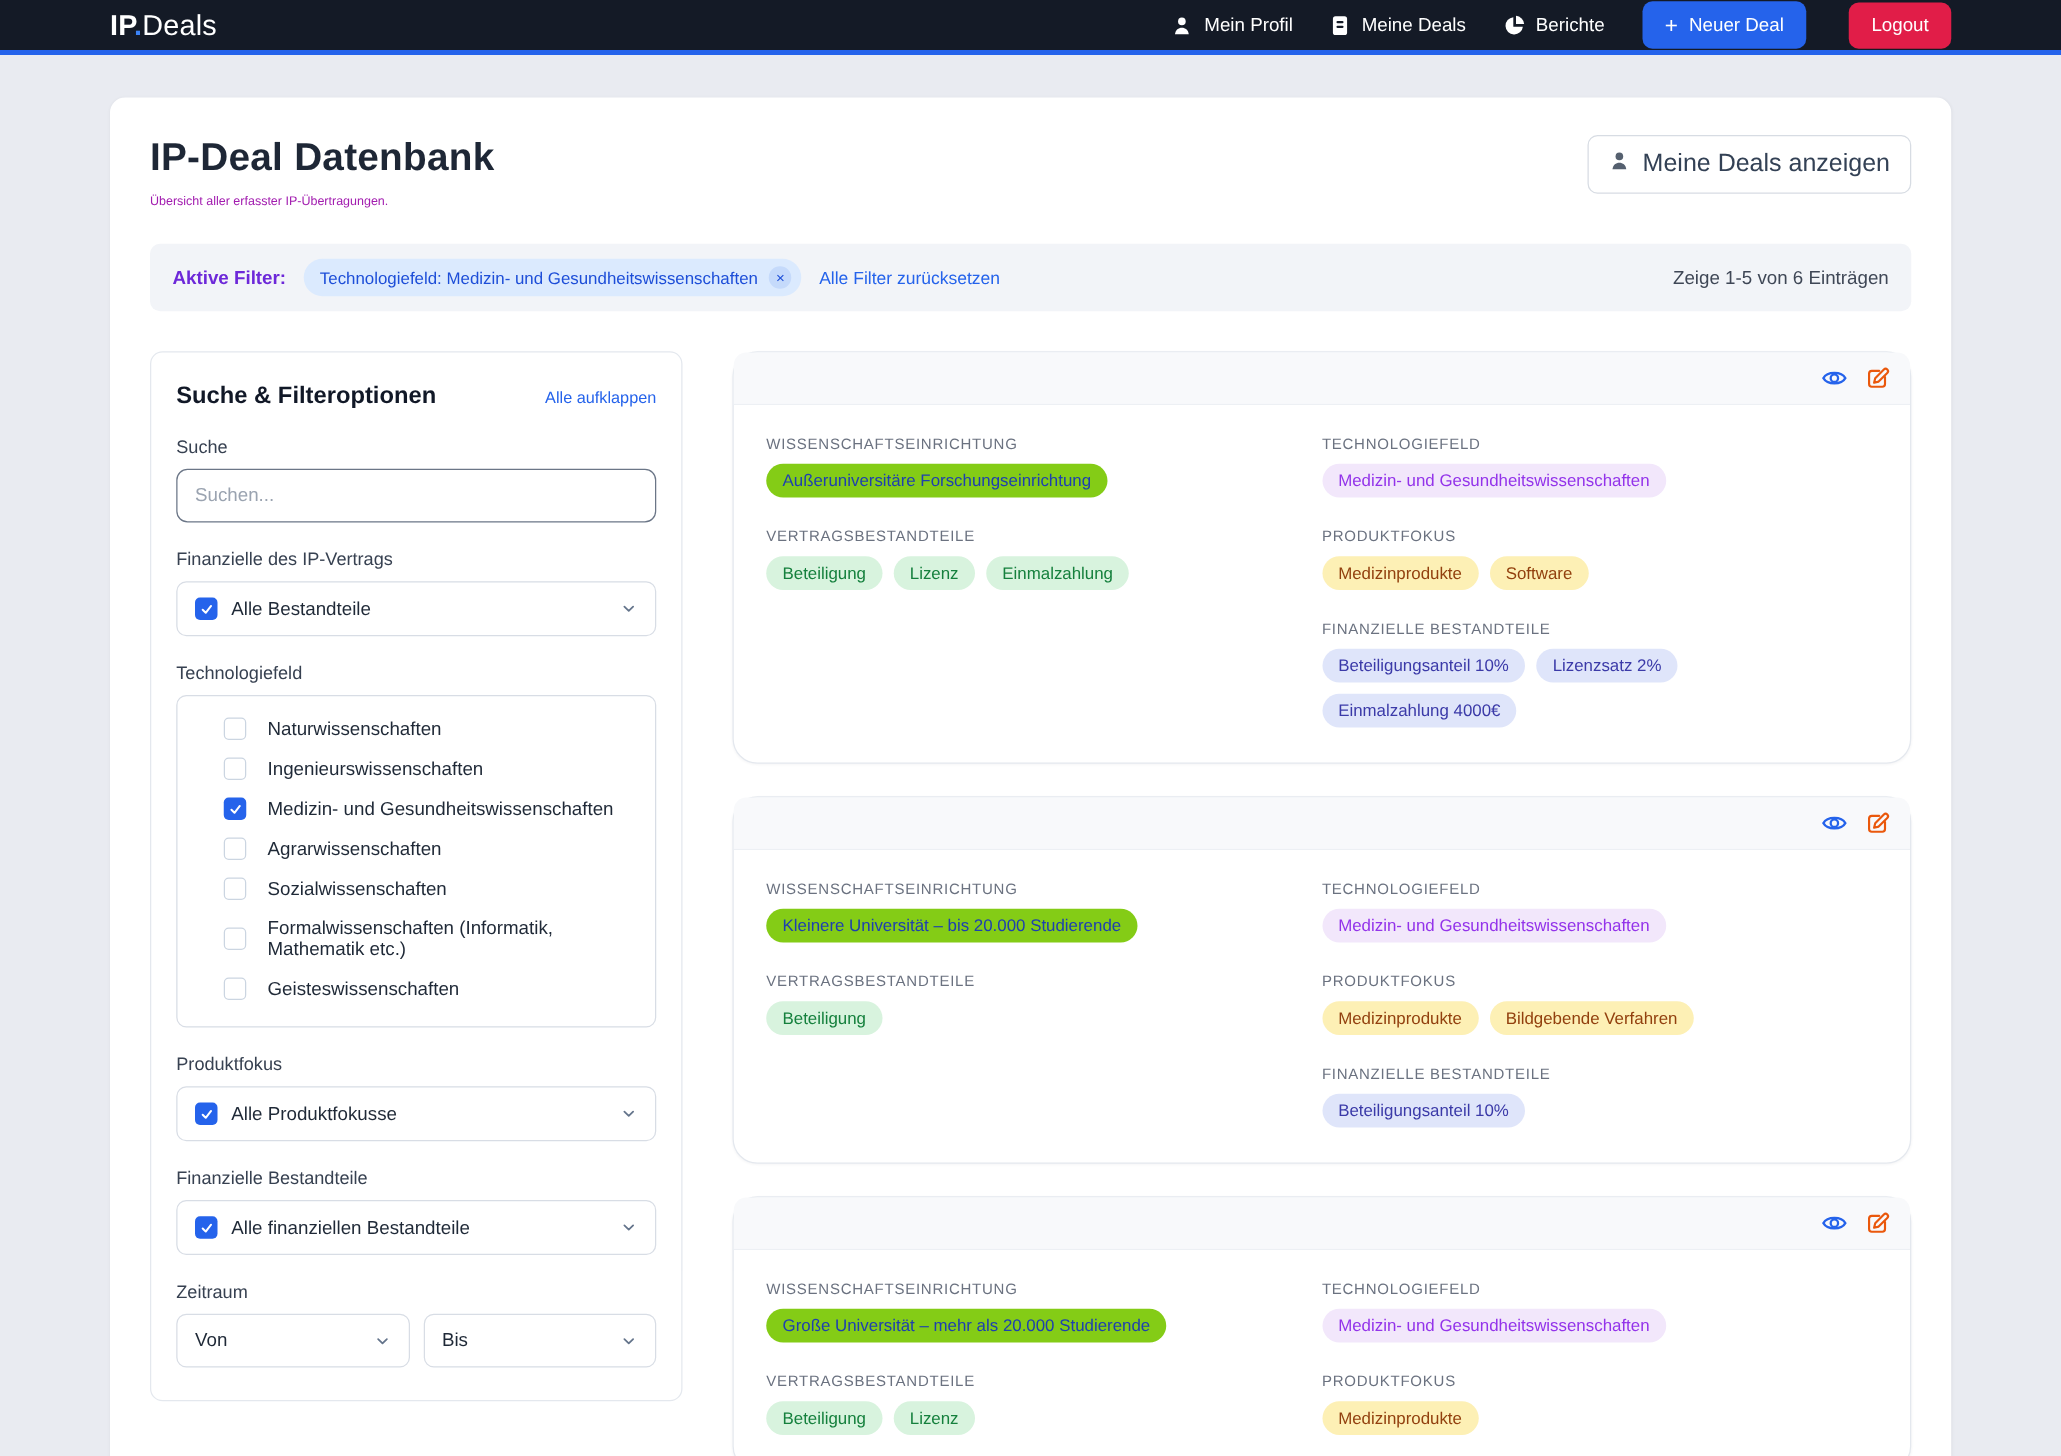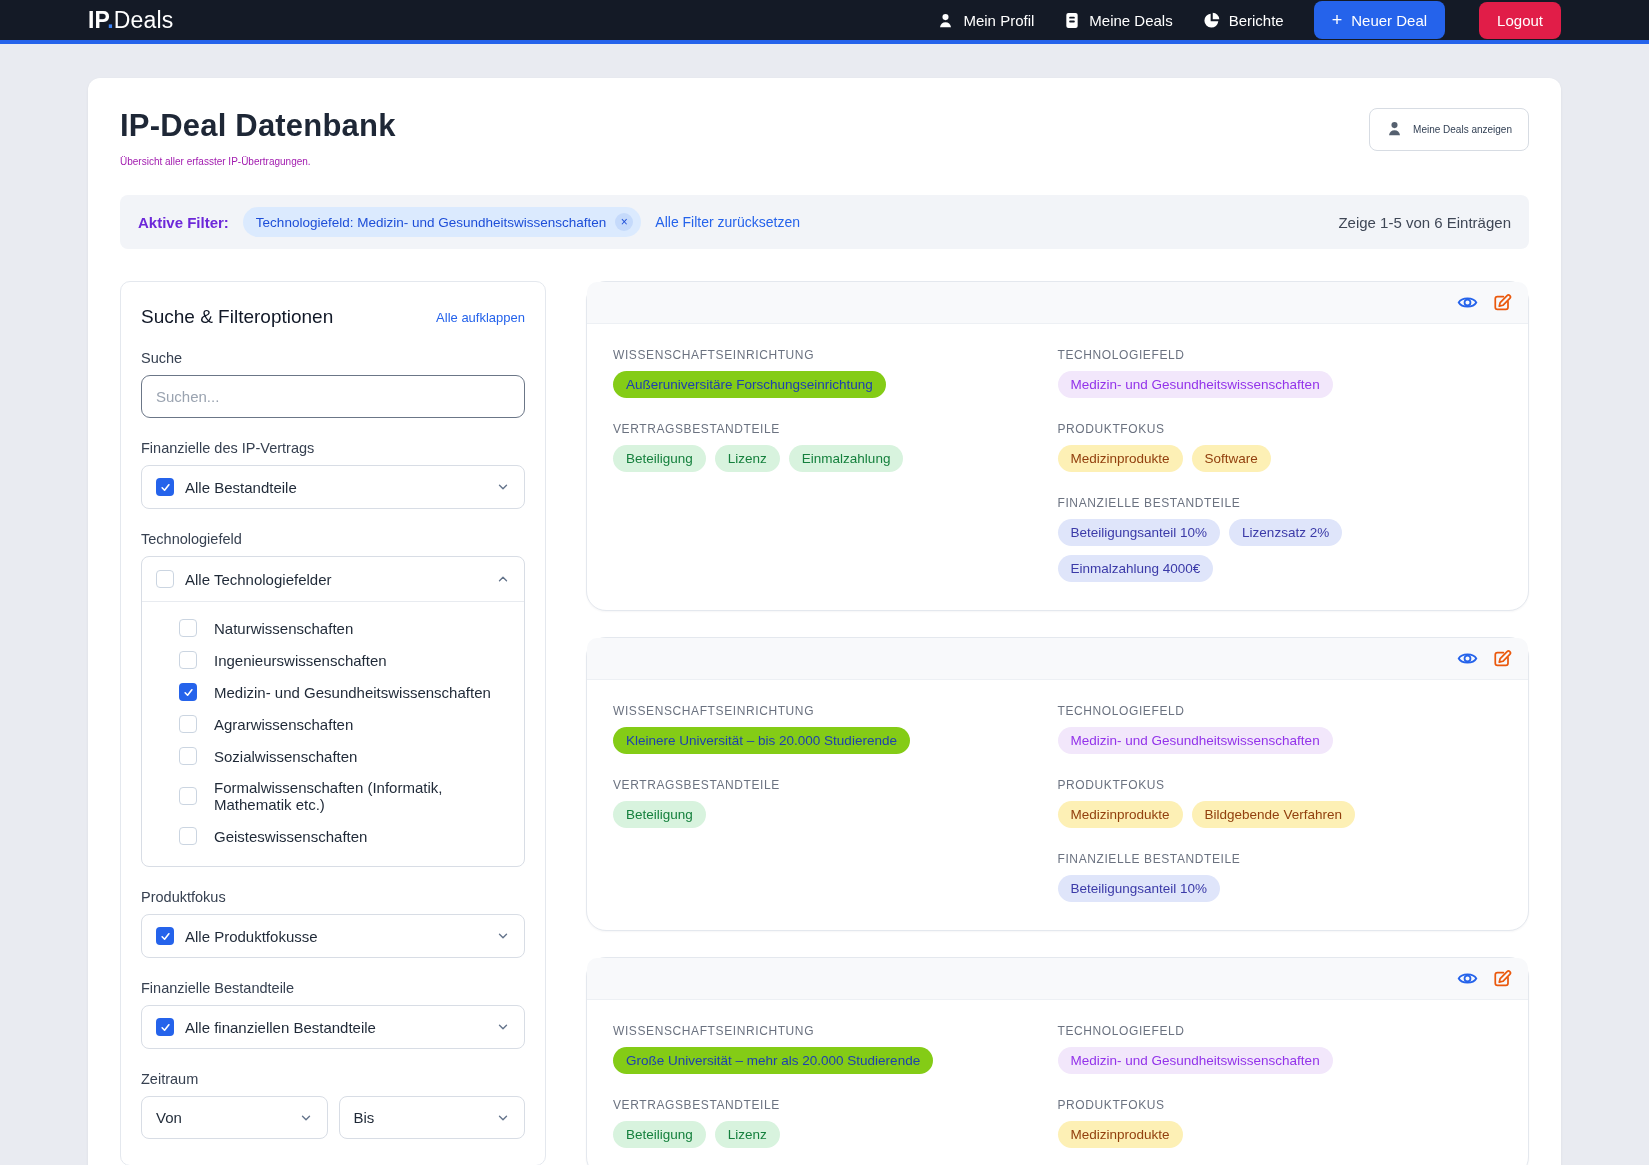--- a/index.html
+++ b/index.html
@@ -32,21 +32,21 @@
   .main-card {
     margin:34px 88px 0; background:#fff; border-radius:12px;
     padding:30px 32px 34px; min-height:1035px;
     box-shadow:0 1px 3px rgba(15,23,42,.06);
   }
   .header-row { display:flex; justify-content:space-between; align-items:flex-start; }
   .page-title { font-size:31px; font-weight:700; color:#1e2736; letter-spacing:.2px; }
   .page-subtitle { font-size:10px; color:#a21caf; margin-top:12px; }
   .btn-outline {
     background:#fff; border:1px solid #d7dce3; border-radius:8px;
-    padding:11px 16px; font-size:10px; color:#334155;
+    padding:11px 16px; font-size:20px; color:#334155;
     display:flex; align-items:center; gap:10px;
   }
 
   
   .filter-bar {
     margin-top:28px; background:#f2f4f8; border-radius:8px;
     padding:12px 18px; display:flex; align-items:center; gap:14px;
   }
   .filter-bar-label { font-size:15px; font-weight:700; color:#6d28d9; }
   .filter-chip {
@@ -63,21 +63,21 @@
   .result-count { margin-left:auto; font-size:15px; color:#3f4756; }
 
   
   .content { display:flex; gap:40px; margin-top:32px; align-items:flex-start; }
 
   .sidebar {
     width:426px; flex:none; border:1px solid #e4e8ee; border-radius:10px;
     padding:24px 20px 26px;
   }
   .sidebar-head { display:flex; justify-content:space-between; align-items:center; }
-  .sidebar-title { font-size:19px; font-weight:400; color:#111827; }
+  .sidebar-title { font-size:19px; font-weight:700; color:#111827; }
   .expand-link { font-size:13px; color:#2563eb; cursor:pointer; }
   .f-label { font-size:14.5px; color:#374151; margin:22px 0 9px; }
   .search-input {
     width:100%; border:1px solid #6b7687; border-radius:9px;
     padding:12px 14px; font-size:15px; font-family:inherit; color:#1f2937; outline:none;
   }
   .search-input::placeholder { color:#9aa3b0; }
   .select-box {
     border:1px solid #d8dde5; border-radius:8px; padding:12px 14px;
     display:flex; align-items:center; gap:11px; cursor:pointer; background:#fff;
@@ -207,29 +207,20 @@
         <span>Alle Bestandteile</span>
         <span class="chev">
           <svg width="14" height="14" viewBox="0 0 20 20">
               <polyline points="5,7.5 10,12.5 15,7.5" fill="none" stroke="#64748b" stroke-width="2" stroke-linecap="round" stroke-linejoin="round"></polyline>
             </svg>
         </span>
       </div>
 
       <div class="f-label">Technologiefeld</div>
       <div class="tech-panel">
-        <div class="tech-head">
-          <span class="cb unchecked"></span>
-          <span>Alle Technologiefelder</span>
-          <span class="chev">
-            <svg width="14" height="14" viewBox="0 0 20 20">
-                <polyline points="5,12.5 10,7.5 15,12.5" fill="none" stroke="#64748b" stroke-width="2" stroke-linecap="round" stroke-linejoin="round"></polyline>
-              </svg>
-          </span>
-        </div>
         <div class="tech-list" id="tech-options">
   <div class="tech-option">
     <span class="cb unchecked"></span>
     <span class="opt-label">Naturwissenschaften</span>
   </div>
 
   <div class="tech-option">
     <span class="cb unchecked"></span>
     <span class="opt-label">Ingenieurswissenschaften</span>
   </div>

